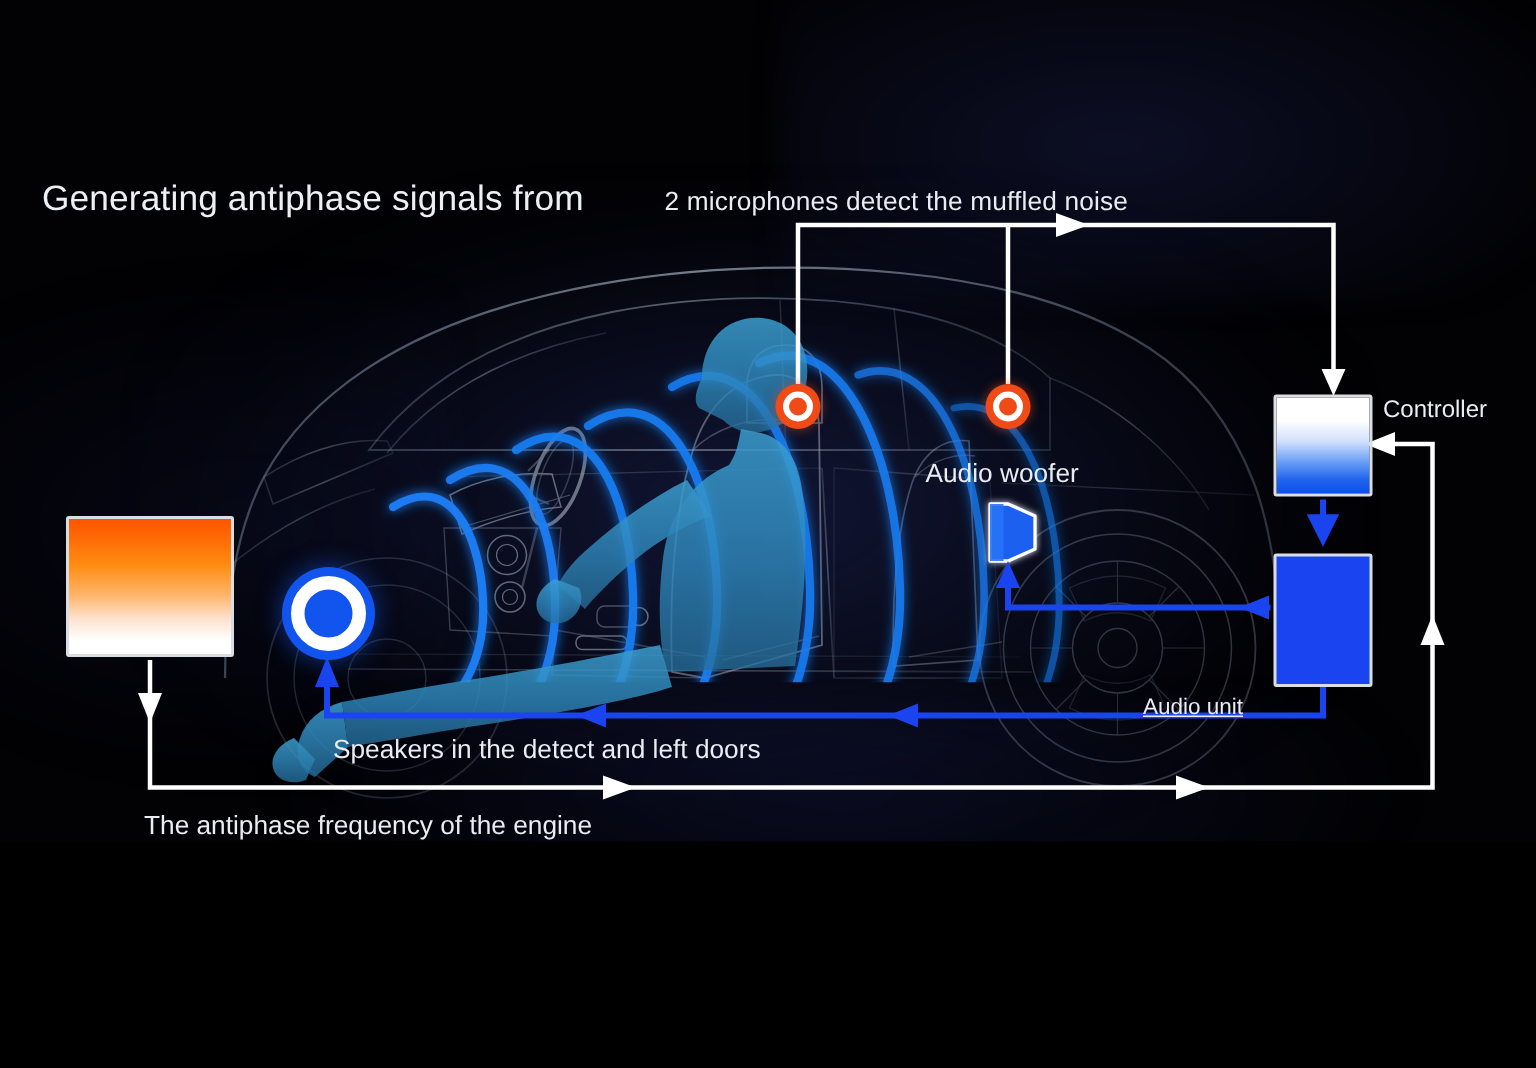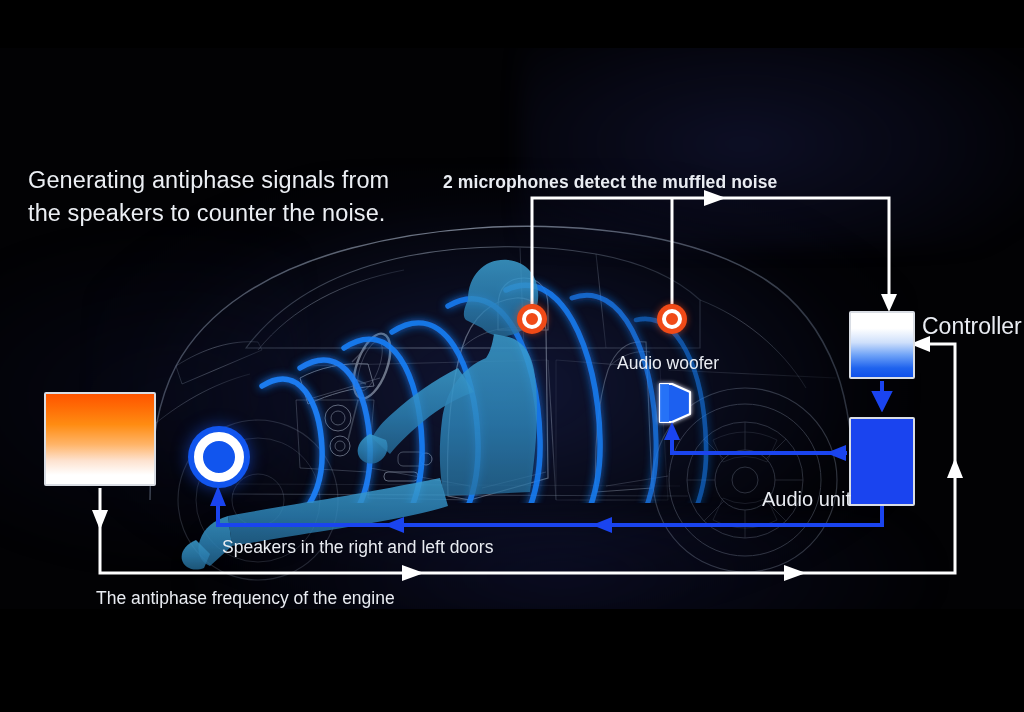--- a/index.html
+++ b/index.html
@@ -4,21 +4,21 @@
 <title>Active Noise Control Diagram</title>
 <style>
   html,body{margin:0;padding:0;background:#000;}
   body{
     width:1024px;height:712px;overflow:hidden;
     font-family:"Liberation Sans", sans-serif;
     -webkit-font-smoothing:antialiased;
   }
   #stage{
     position:relative;width:1024px;height:561px;
-    background:#020204;overflow:hidden;margin-top:48px;
+    background:#020204;overflow:hidden;
   }
   
   .glow{position:absolute;pointer-events:none;}
   #glow-car{
     left:90px;top:120px;width:820px;height:440px;
     background:radial-gradient(ellipse at 50% 50%,
        rgba(28,36,86,0.60) 0%,
        rgba(18,24,62,0.38) 38%,
        rgba(8,10,28,0.16) 62%,
        rgba(0,0,0,0) 78%);
@@ -43,23 +43,23 @@
     filter:blur(10px);
   }
   
   svg.layer{position:absolute;left:0;top:0;width:1024px;height:712px;overflow:visible;}
   
   .txt{position:absolute;color:#e9ecf2;white-space:nowrap;font-weight:300;}
   #title-block{
     left:28px;top:116px;font-size:23.5px;line-height:33px;
     letter-spacing:.1px;color:#eceff4;
   }
-  #label-mics{left:443px;top:124px;font-size:17.5px;letter-spacing:.1px;font-weight:bold;}
-  #label-controller{left:922px;top:265px;font-size:23px;}
-  #label-audio{left:762px;top:440px;font-size:20px;}
+  #label-mics{left:443px;top:124px;font-size:17.5px;letter-spacing:.1px;}
+  #label-controller{left:922px;top:265px;font-size:16px;}
+  #label-audio{left:762px;top:463px;font-size:15px;text-decoration:underline;}
   #label-woofer{left:617px;top:305px;font-size:17.5px;}
   #label-doors{left:222px;top:489px;font-size:17.5px;}
   #label-engine{left:96px;top:540px;font-size:17.5px;}
   
   .box{position:absolute;border:2px solid #d9dde4;box-sizing:border-box;}
   #box-engine{
     left:44px;top:344px;width:112px;height:94px;
     background:linear-gradient(to bottom,#ff5400 0%,#ff6a05 14%,#ff8c12 34%,
       #ffb468 56%,#fde2cf 74%,#ffffff 90%,#ffffff 100%);
     border-radius:2px;
@@ -333,23 +333,22 @@
   <div class="box" id="box-engine"></div>
   <div class="box" id="box-controller"></div>
   <div class="box" id="box-audio"></div>
 
   <div class="mic" id="mic-front"></div>
   <div class="mic" id="mic-rear"></div>
   <div id="speaker-door"></div>
 
   <div class="txt" id="title-block">
     <div>Generating antiphase signals from</div>
-    <div>the speakers to counter the noise.</div>
   </div>
 
   <div class="txt" id="label-mics">2 microphones detect the muffled noise</div>
   <div class="txt" id="label-controller">Controller</div>
   <div class="txt" id="label-audio">Audio unit</div>
   <div class="txt" id="label-woofer">Audio woofer</div>
-  <div class="txt" id="label-doors">Speakers in the right and left doors</div>
+  <div class="txt" id="label-doors">Speakers in the detect and left doors</div>
   <div class="txt" id="label-engine">The antiphase frequency of the engine</div>
 
 </div>
 
 </body></html>

